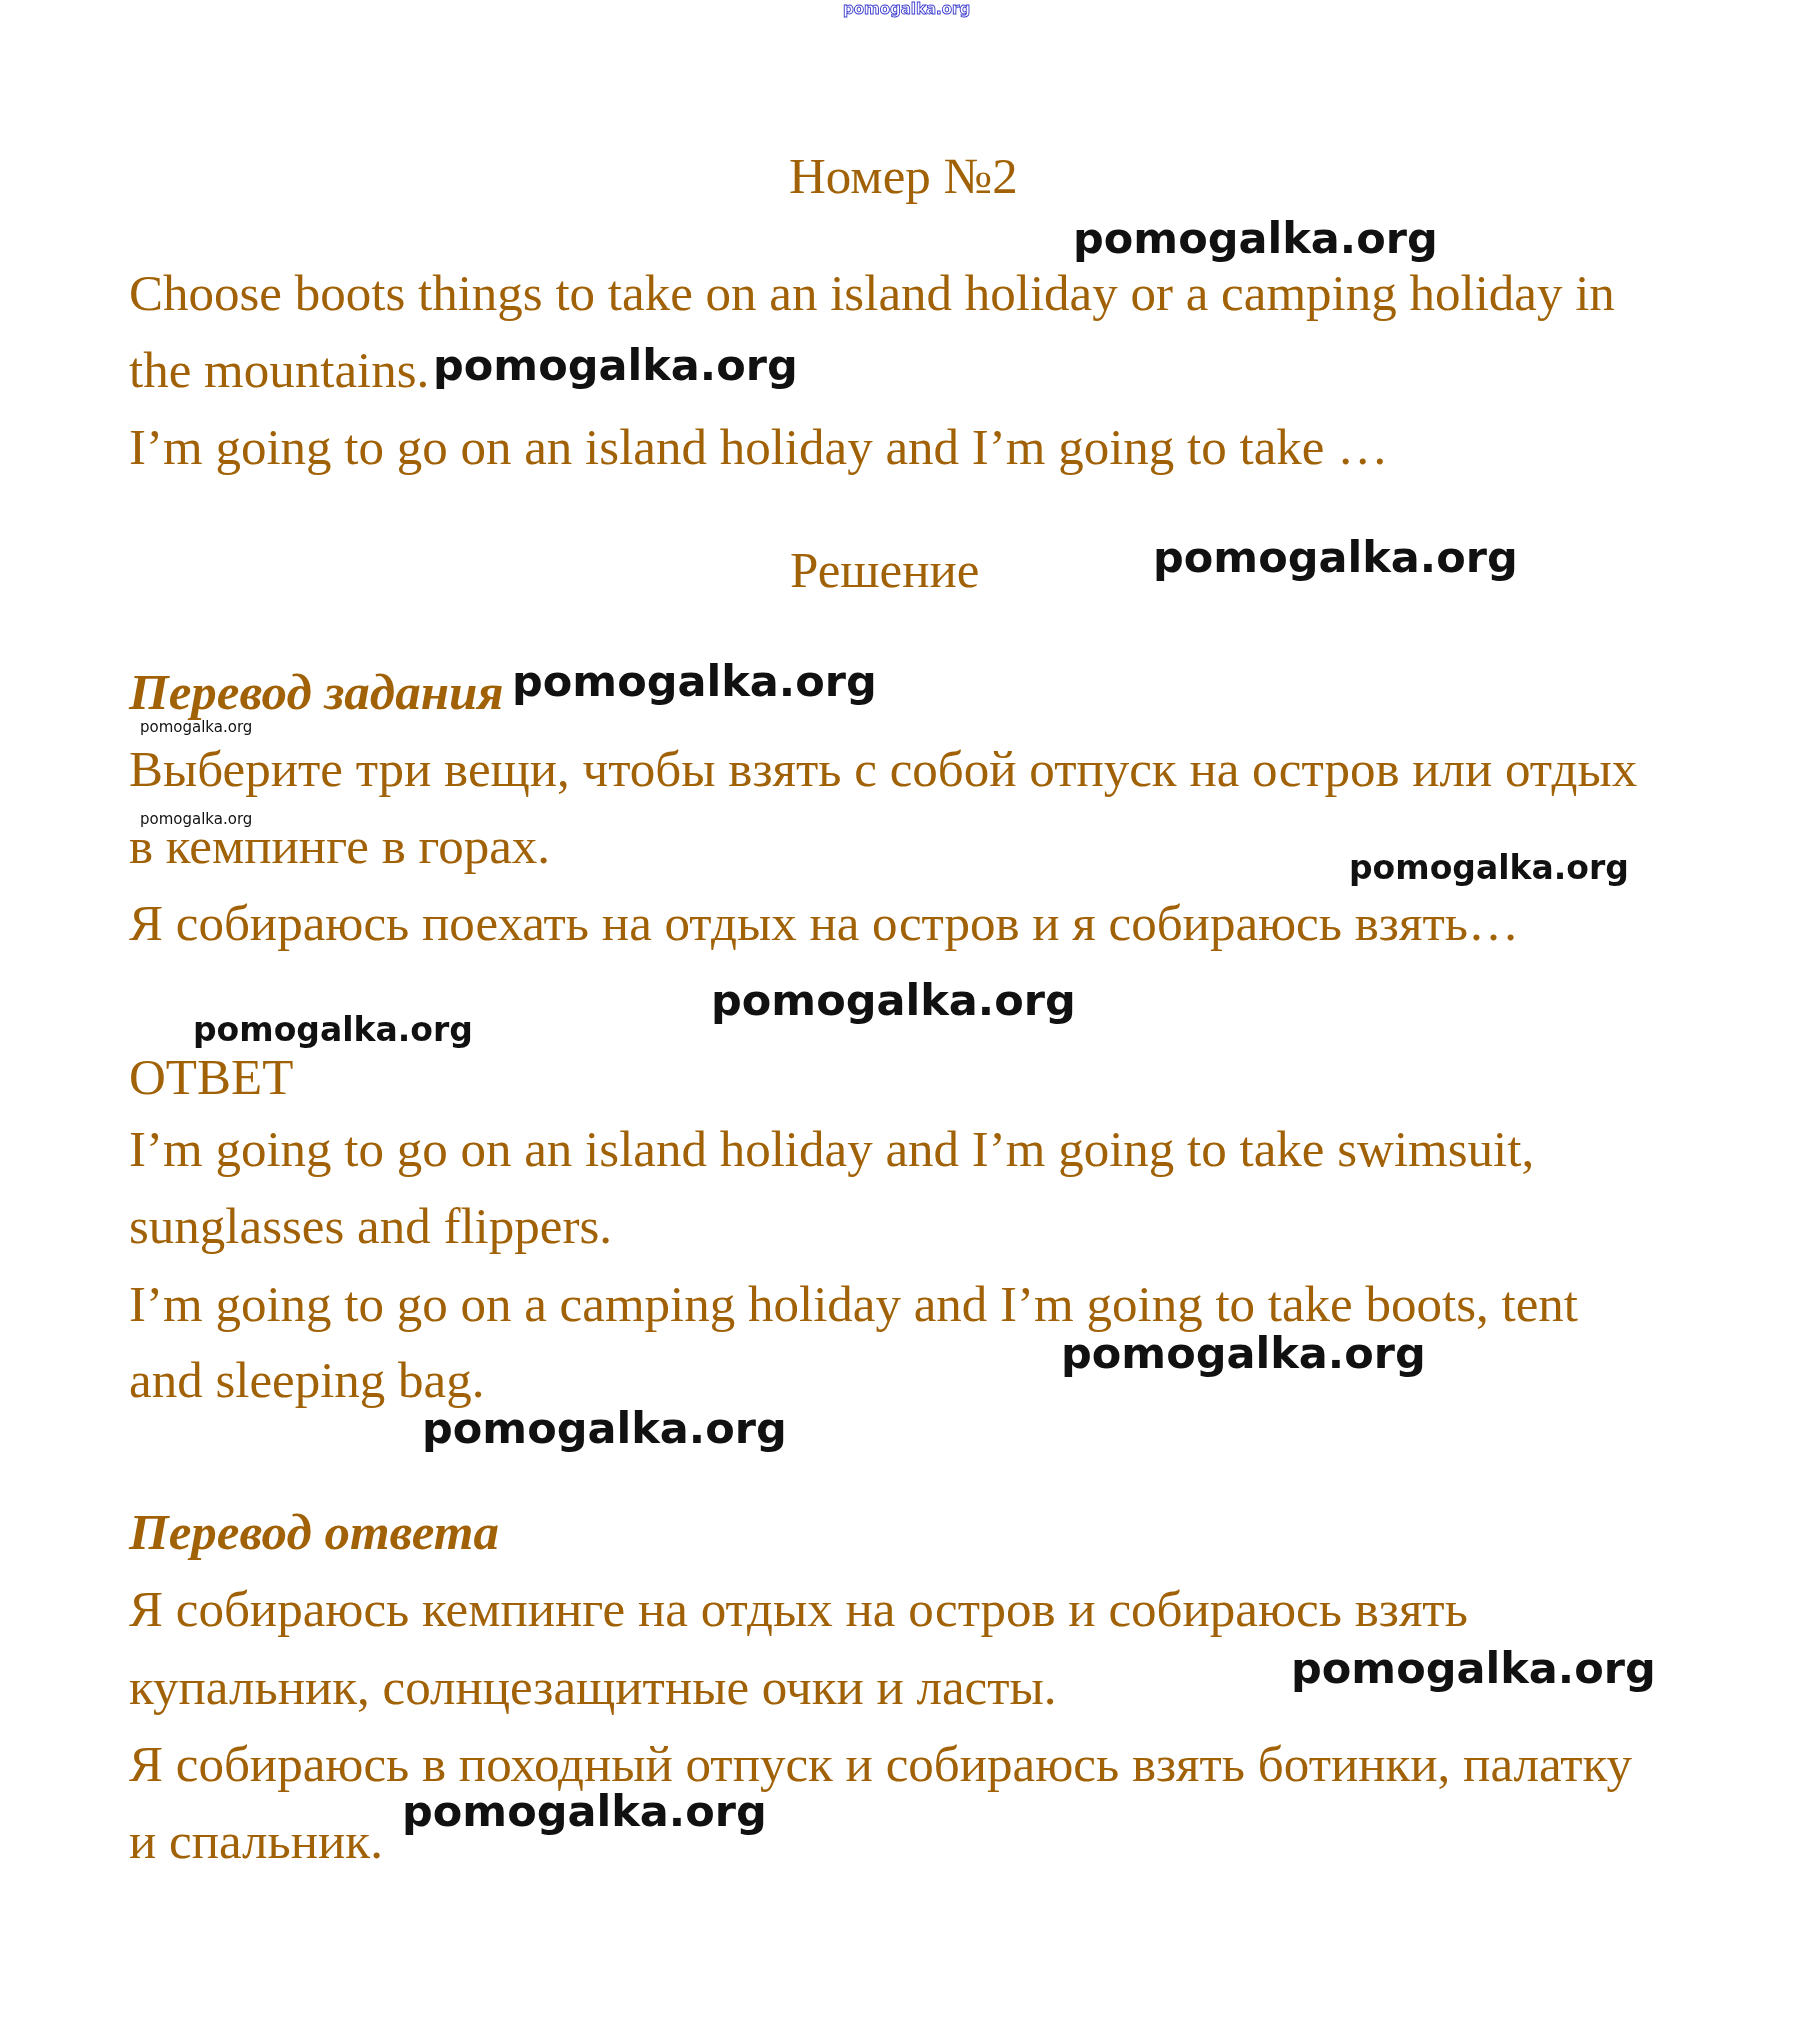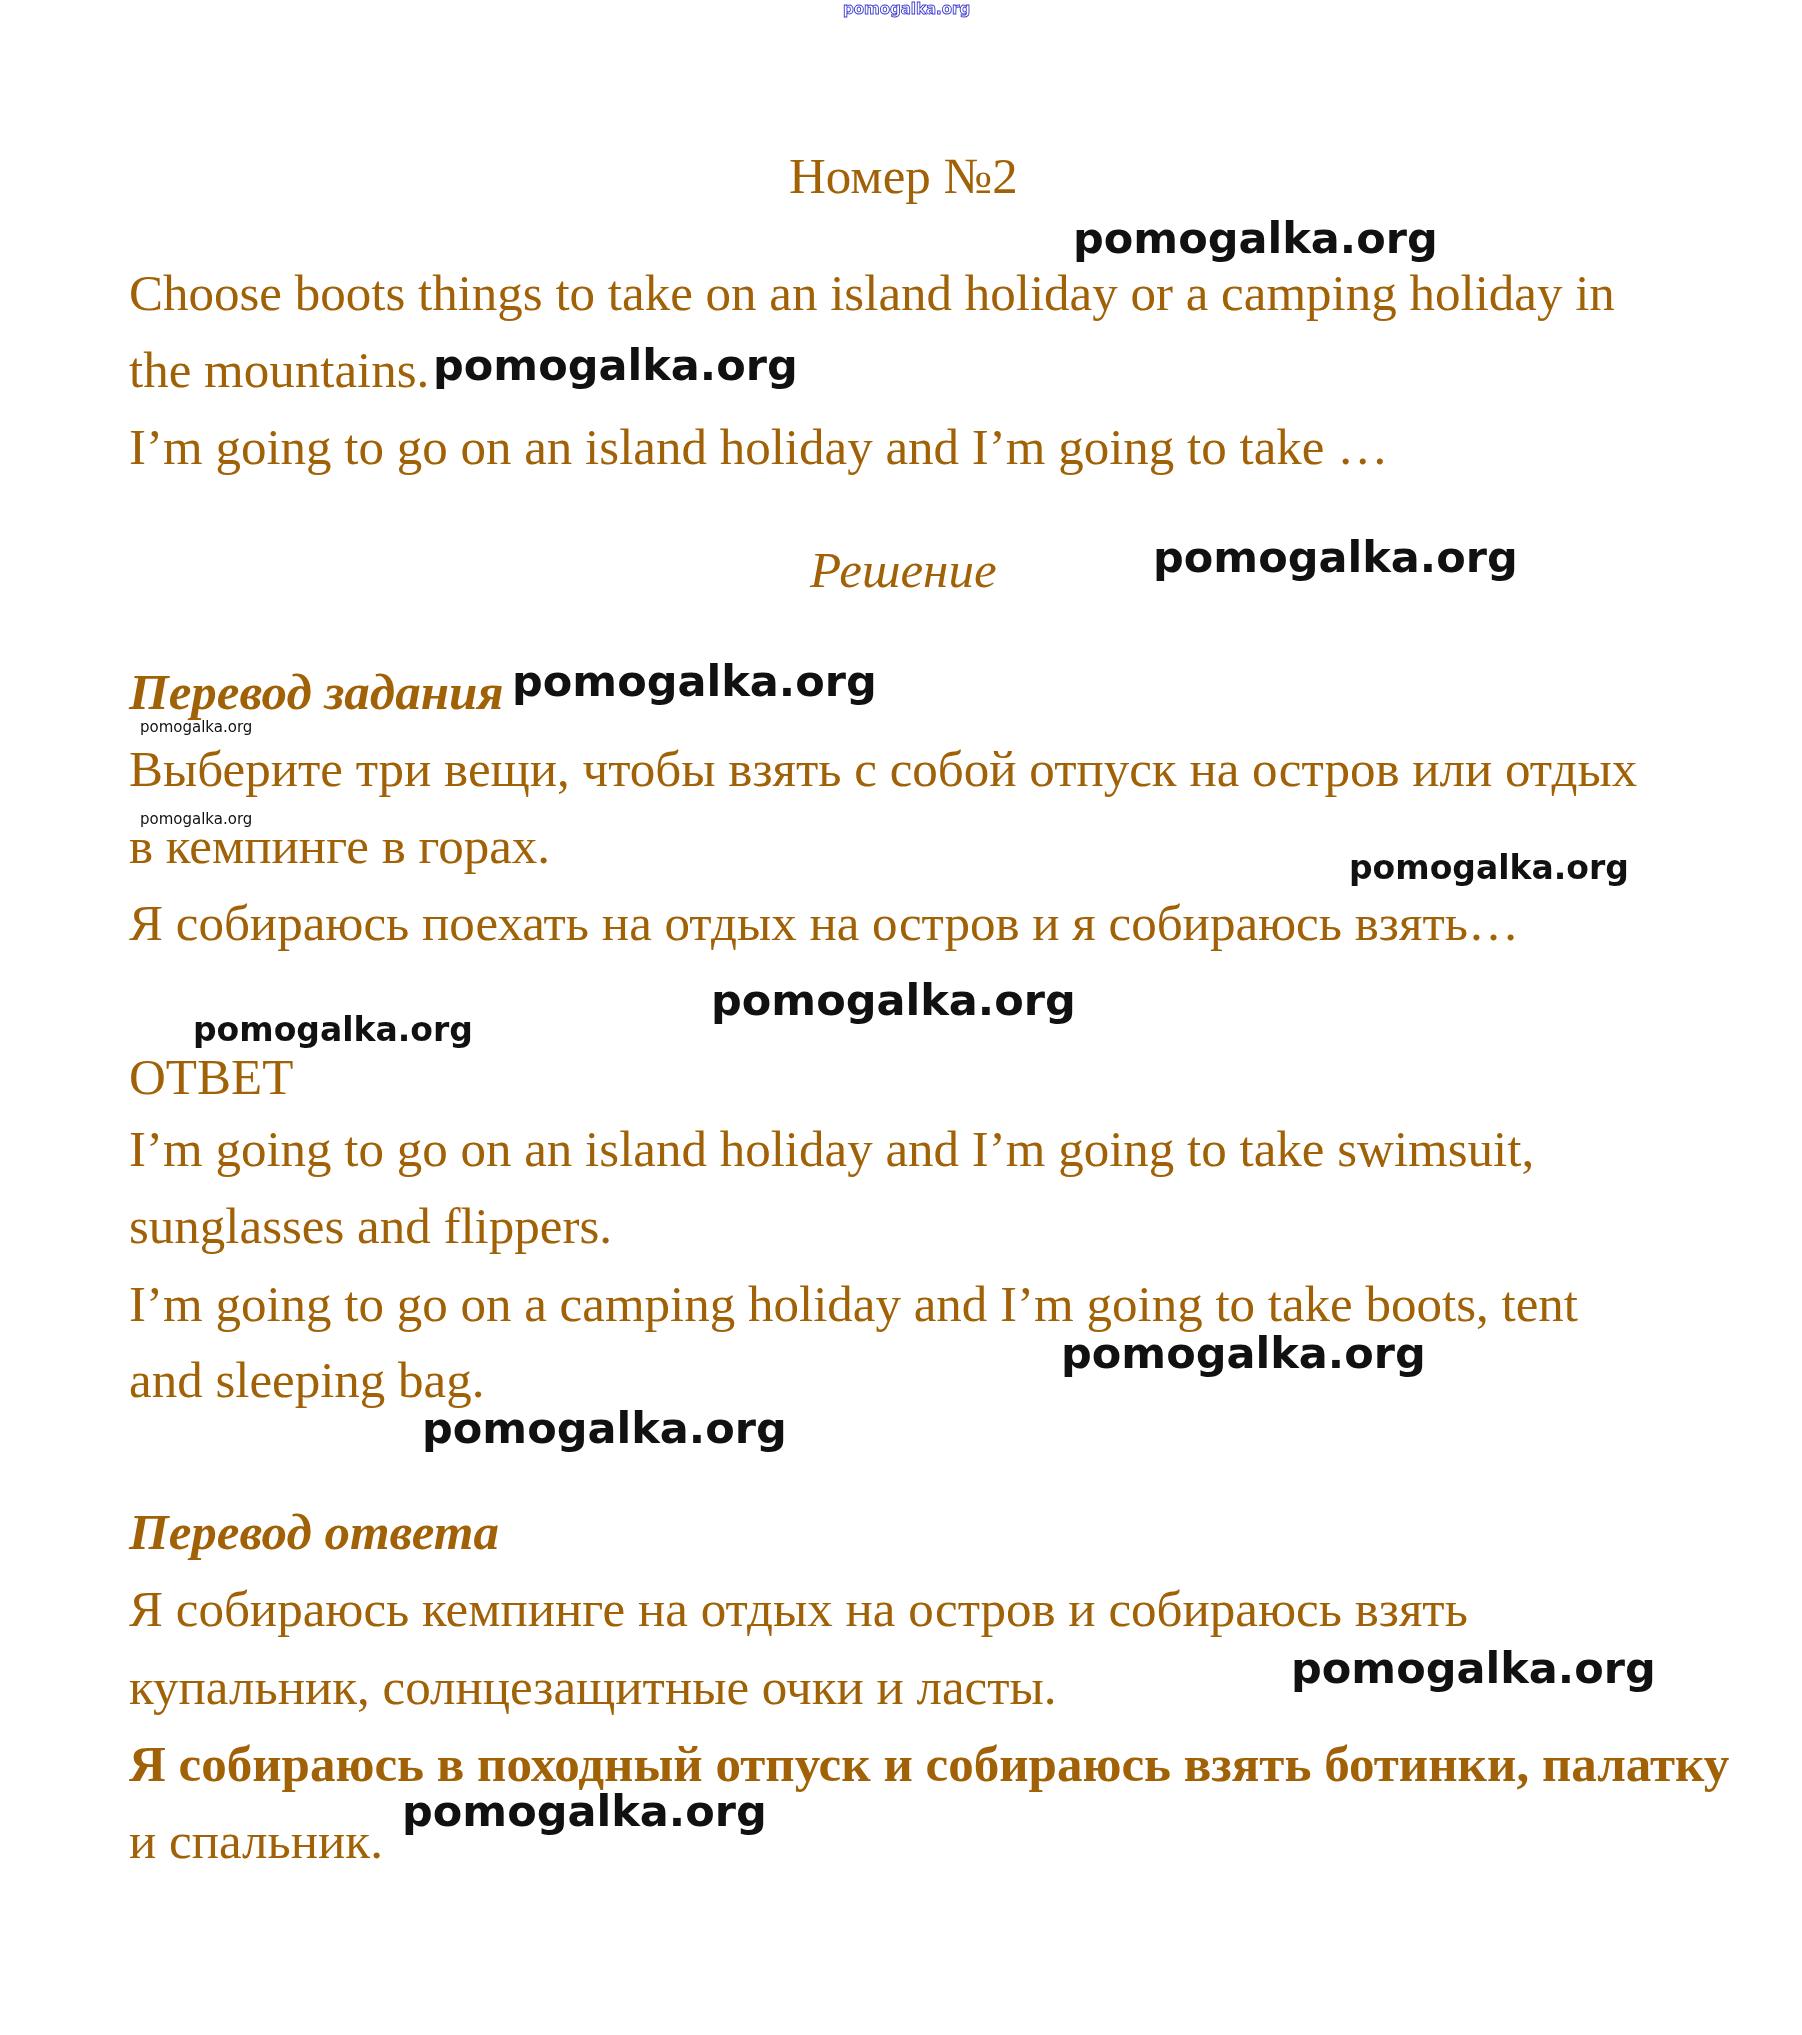--- a/index.html
+++ b/index.html
@@ -21,21 +21,21 @@
 <div class="wm wm-top" style="left:843px; top:1.8px;">pomogalka.org</div>
 
 <div class="serif center" style="left:789px; top:151px;">Номер №2</div>
 
 <div class="wm wm-l" style="left:1073px; top:217px;">pomogalka.org</div>
 <div class="serif line" style="top:268px;">Choose boots things to take on an island holiday or a camping holiday in</div>
 <div class="serif line" style="top:345px;">the mountains.</div>
 <div class="wm wm-l" style="left:433px; top:344px;">pomogalka.org</div>
 <div class="serif line" style="top:422px;">I’m going to go on an island holiday and I’m going to take …</div>
 
-<div class="serif center" style="left:810px; top:545px;font-style:italic;">Решение</div>
+<div class="serif center" style="left:790px; top:545px;">Решение</div>
 <div class="wm wm-l" style="left:1153px; top:536px;">pomogalka.org</div>
 
 <div class="serif line bi" style="top:667px;">Перевод задания</div>
 <div class="wm wm-l" style="left:512px; top:660px;">pomogalka.org</div>
 <div class="wm wm-s" style="left:140px; top:720px;">pomogalka.org</div>
 <div class="serif line" style="top:744px;">Выберите три вещи, чтобы взять с собой отпуск на остров или отдых</div>
 <div class="wm wm-s" style="left:140px; top:812px;">pomogalka.org</div>
 <div class="serif line" style="top:821px;">в кемпинге в горах.</div>
 <div class="wm wm-m" style="left:1349px; top:851px;">pomogalka.org</div>
 <div class="serif line" style="top:898px;">Я собираюсь поехать на отдых на остров и я собираюсь взять…</div>
@@ -47,16 +47,16 @@
 <div class="serif line" style="top:1201px;">sunglasses and flippers.</div>
 <div class="serif line" style="top:1279px;">I’m going to go on a camping holiday and I’m going to take boots, tent</div>
 <div class="wm wm-l" style="left:1061px; top:1332px;">pomogalka.org</div>
 <div class="serif line" style="top:1355px;">and sleeping bag.</div>
 <div class="wm wm-l" style="left:422px; top:1407px;">pomogalka.org</div>
 
 <div class="serif line bi" style="top:1507px;">Перевод ответа</div>
 <div class="serif line" style="top:1584px;">Я собираюсь кемпинге на отдых на остров и собираюсь взять</div>
 <div class="wm wm-l" style="left:1291px; top:1647px;">pomogalka.org</div>
 <div class="serif line" style="top:1662px;">купальник, солнцезащитные очки и ласты.</div>
-<div class="serif line" style="top:1739px;font-weight:bold;">Я собираюсь в походный отпуск и собираюсь взять ботинки, палатку</div>
+<div class="serif line" style="top:1739px;">Я собираюсь в походный отпуск и собираюсь взять ботинки, палатку</div>
 <div class="wm wm-l" style="left:402px; top:1790px;">pomogalka.org</div>
 <div class="serif line" style="top:1816px;">и спальник.</div>
 
 
 </body></html>

